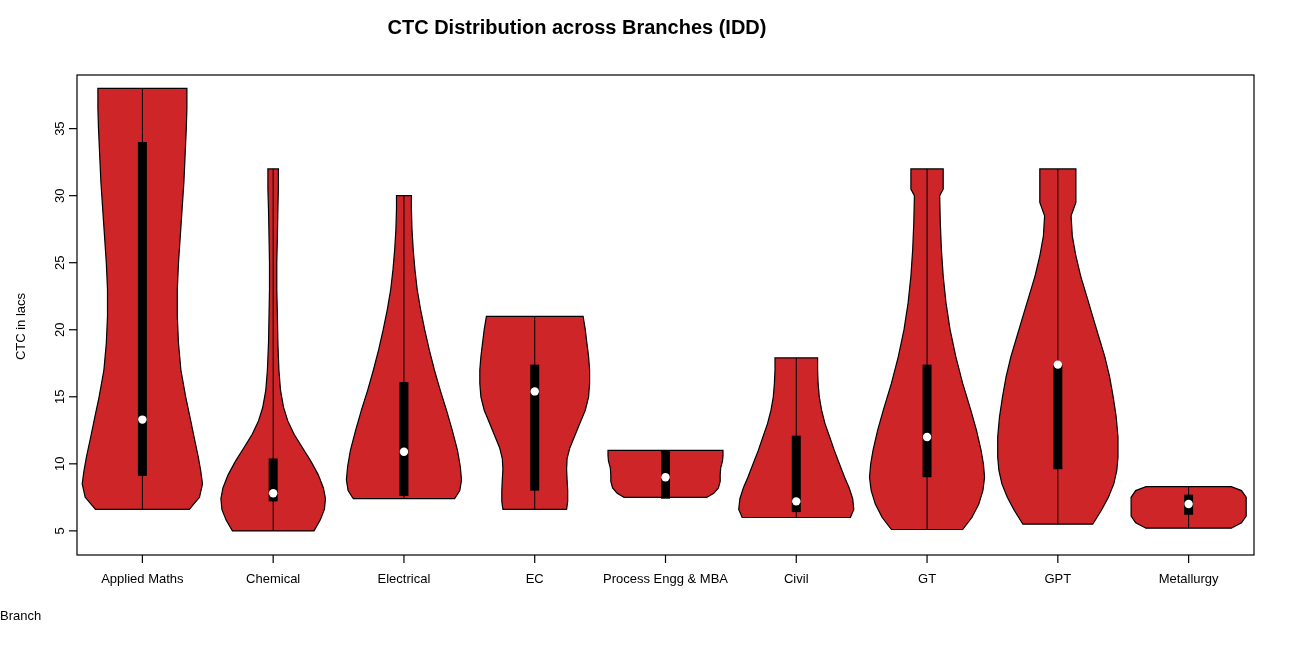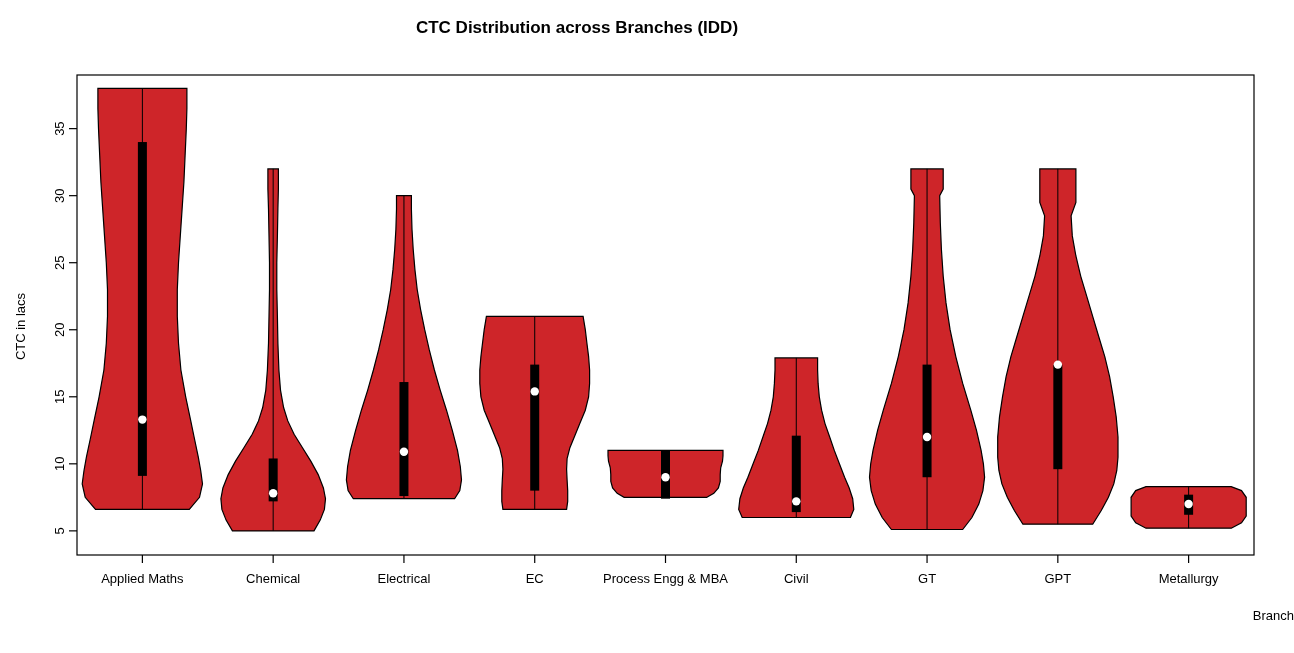--- a/index.html
+++ b/index.html
@@ -7,37 +7,37 @@
     width:1294px;height:653px;
     background:#ffffff;
     font-family:"Liberation Sans", sans-serif;
     overflow:hidden;
     position:relative;
   }
   #chart-root{position:absolute;inset:0;}
   #plot-title{
     position:absolute;top:0;left:0;width:1154px;
     text-align:center;
-    font-size:17px;font-weight:bold;color:#000;
+    font-size:20px;font-weight:bold;color:#000;
     line-height:55px;
   }
   #ylabel{
     position:absolute;
     left:10px;top:0;width:22px;height:653px;
     display:flex;align-items:center;justify-content:center;
     font-size:13px;color:#000;
   }
   #ylabel span{
     transform:rotate(-90deg);
     white-space:nowrap;
     display:block;
   }
   #xlabel{
     position:absolute;left:0;top:608px;width:1294px;
-    text-align:right;font-size:13px;color:#000;
+    text-align:left;font-size:13px;color:#000;
   }
   #svg-layer{position:absolute;left:0;top:0;}
   .ytick-label{font-size:13px;fill:#000;font-family:"Liberation Sans",sans-serif;}
   .xtick-label{font-size:13px;fill:#000;font-family:"Liberation Sans",sans-serif;}
   .axis-line{stroke:#000;stroke-width:1.2;fill:none;}
   .violin-body{stroke:#000;stroke-width:1.2;}
   .whisker-line{stroke:#000;stroke-width:1;}
   .iqr-box{fill:#000;}
   .median-dot{fill:#ffffff;stroke:none;}
   .plot-frame{fill:none;stroke:#000;stroke-width:1.2;}

